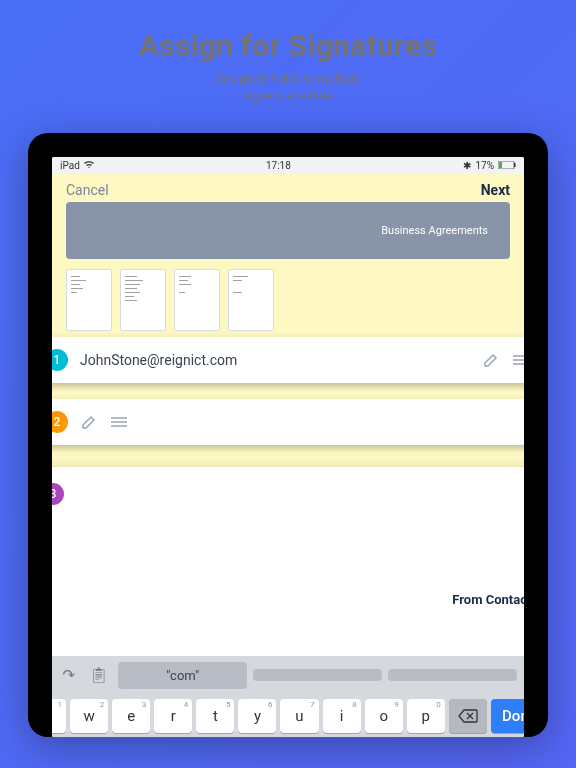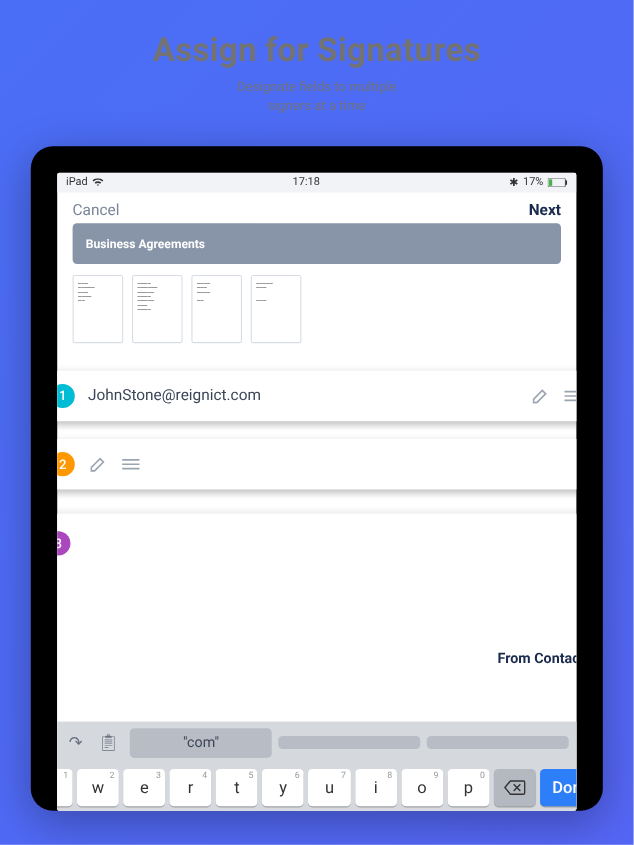--- a/index.html
+++ b/index.html
@@ -1,28 +1,28 @@
 <!DOCTYPE html>
 <html><head>
 <meta charset="utf-8">
 <style>
 *{box-sizing:border-box;margin:0;padding:0;font-family:-apple-system,BlinkMacSystemFont,"Segoe UI",Roboto,Helvetica,Arial,sans-serif}
 body{width:576px;height:768px;overflow:hidden;background:linear-gradient(135deg,#4a6ef5 0%,#5566f5 100%)}
 .hero{text-align:center;color:#737373;padding:28px 13px 16px}
 .hero h1{font-size:30px;font-weight:700;letter-spacing:0.3px}
 .hero p{font-size:12px;margin-top:8px;line-height:1.4;font-weight:400;opacity:0.95}
 .tablet{margin:12px auto 0;width:520px;background:#000;border-radius:20px;padding:24px 24px 0;box-shadow:0 10px 40px rgba(0,0,0,.3)}
-.screen{background:#ffffff;border-radius:2px;overflow:hidden;height:580px;position:relative}
+.screen{background:#fef9c3;border-radius:2px;overflow:hidden;height:580px;position:relative}
 .status{display:flex;justify-content:space-between;align-items:center;font-size:10px;padding:3px 8px;color:#333;background:#f2f3f6}
 .status .left,.status .right{display:flex;gap:4px;align-items:center}
 .navbar{display:flex;justify-content:space-between;padding:8px 14px 4px;font-size:14px}
 .navbar .cancel{color:#7a8599}
 .navbar .next{color:#1a2b4d;font-weight:700}
 .title{font-size:16px;font-weight:700;color:#1a2b4d;padding:4px 14px 10px}
-.docbar{margin:0 14px;background:#8894a8;border-radius:4px;padding:12px;text-align:left;color:#fff;font-size:11px;font-weight:700}
+.docbar{margin:0 14px;background:#8894a8;border-radius:4px;padding:22px;text-align:right;color:#fff;font-size:11px;font-weight:400}
 .thumbs{display:flex;gap:8px;padding:10px 14px 14px}
 .thumb{width:46px;height:62px;background:#fff;border:1px solid #d8dde5;border-radius:2px;padding:4px;font-size:3px;line-height:4px;color:#999;overflow:hidden}
 .stack{position:absolute;left:-28px;right:-28px}
 .stack.s1{top:180px}
 .stack.s2{top:242px}
 .card{background:#fff;margin:0 4px;box-shadow:0 2px 8px rgba(0,0,0,.15);border-radius:2px}
 .stack .shadow{height:8px;background:linear-gradient(to bottom,rgba(0,0,0,0.12),rgba(0,0,0,0));margin:0 10px}
 .row{display:flex;align-items:center;padding:12px 18px;gap:12px}
 .badge{width:22px;height:22px;border-radius:50%;display:flex;align-items:center;justify-content:center;font-size:12px;color:#fff;font-weight:500;flex-shrink:0}
 .b1{background:#00bcd4}

